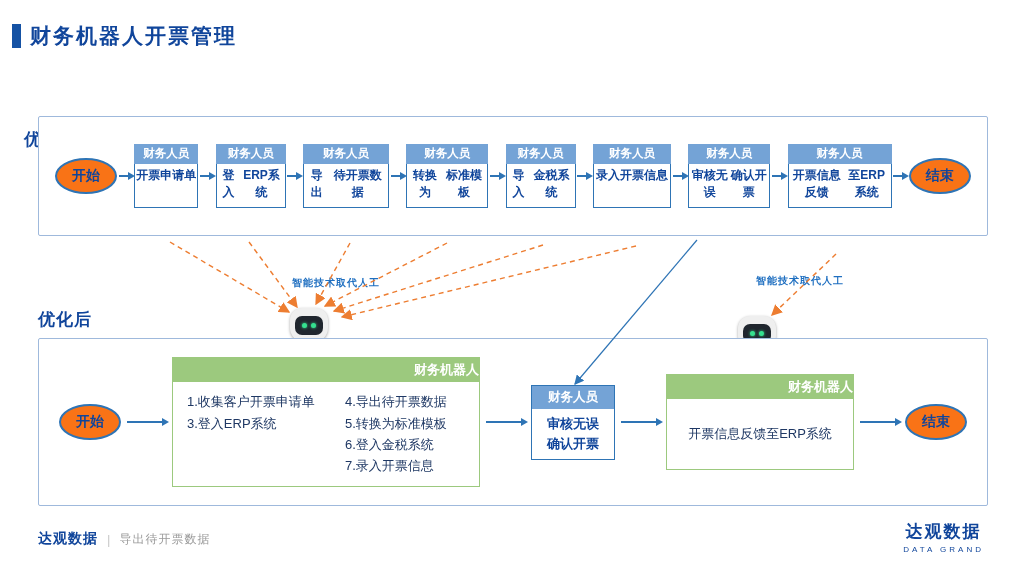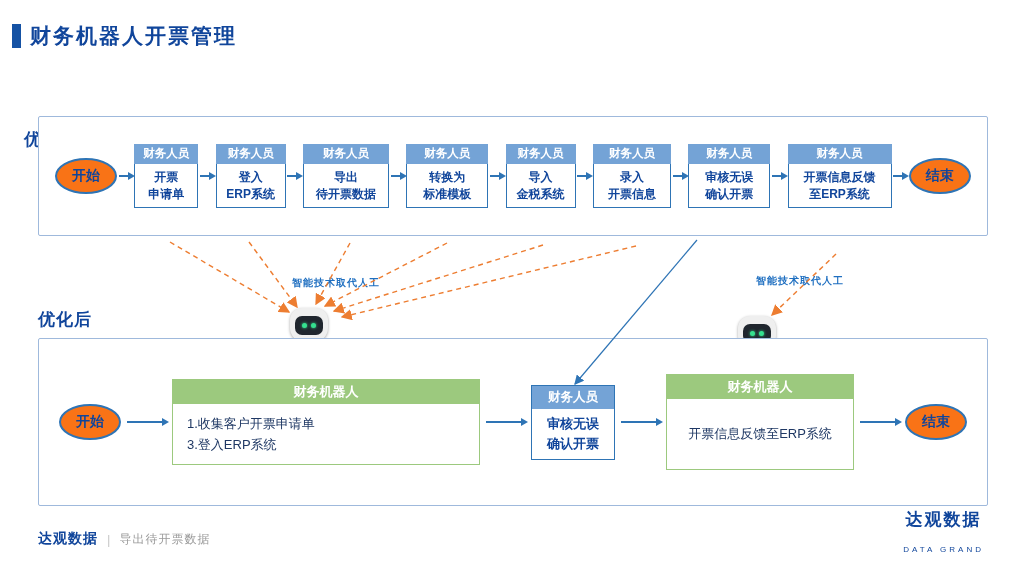--- a/index.html
+++ b/index.html
@@ -33,26 +33,26 @@
   .harrow { flex:0 0 auto; width:14px; height:2px; background:#2E74B5; position:relative; }
   .harrow::after { content:""; position:absolute; right:-2px; top:-3px;
                    border-left:7px solid #2E74B5; border-top:4px solid transparent; border-bottom:4px solid transparent; }
   .after-arrow { width:40px; }
 
   
   .step { flex:0 0 auto; display:flex; flex-direction:column; }
   .step-header { background:#74A3D6; color:#fff; font-size:11.5px; font-weight:bold;
                  text-align:center; padding:2px 0 3px; }
   .step-body { border:1px solid #2E74B5; border-top:none; background:#fff; min-height:44px;
-               display:flex; flex-direction:column; justify-content:center;
+               display:flex; justify-content:center;
                color:#10459B; font-weight:bold; font-size:12px; text-align:center; line-height:1.4; padding:3px 1px; }
 
   
   .gbox { flex:0 0 auto; display:flex; flex-direction:column; border:1.5px solid #9CC97E; background:#fff; }
-  .gbox-header { background:#9CC97E; color:#fff; font-size:13px; font-weight:bold; text-align:center; padding:3px 0; }
+  .gbox-header { background:#9CC97E; color:#fff; font-size:13px; font-weight:bold; text-align:right; padding:3px 0; }
   .bbox { flex:0 0 auto; display:flex; flex-direction:column; border:1px solid #2E74B5; background:#fff; }
   .bbox-header { background:#74A3D6; color:#fff; font-size:12.5px; font-weight:bold; text-align:center; padding:3px 0; }
 
   .robot1 { width:308px; }
   .robot1-body { display:flex; padding:9px 10px 9px 14px; }
   .robot1-col { font-size:13px; color:#1F3864; line-height:1.65; }
   .robot1-col.c1 { width:158px; }
   .robot1-col.c2 { width:118px; }
 
   .staff { width:84px; }
@@ -82,21 +82,21 @@
   .dash  { stroke:#ED7D31; stroke-width:1.4; stroke-dasharray:5 4; fill:none; }
   .solid { stroke:#2E74B5; stroke-width:1.2; fill:none; }
 
   
   .footer-left { position:absolute; left:38px; bottom:16px; display:flex; align-items:center; gap:9px; }
   .footer-brand { color:#10459B; font-weight:bold; font-size:14px; letter-spacing:1px; }
   .footer-divider { color:#C9C9C9; font-size:13px; }
   .footer-tagline { color:#9A9A9A; font-size:12px; letter-spacing:1px; }
   .footer-logo { position:absolute; right:40px; bottom:10px; text-align:center; }
   .logo-cn { color:#10459B; font-weight:bold; font-size:17px; letter-spacing:2px; }
-  .logo-en { color:#10459B; font-size:8px; letter-spacing:3px; margin-top:14px; }
+  .logo-en { color:#10459B; font-size:8px; letter-spacing:3px; margin-top:2px; }
 </style>
 </head>
 <body>
 
 <div class="page">
 
   <div class="title-row">
     <div class="title-accent"></div>
     <div class="page-title">财务机器人开票管理</div>
   </div>
@@ -205,20 +205,26 @@
     <div class="flow-row after-row">
       <div class="oval">开始</div>
       <div class="harrow after-arrow"></div>
 
       <div class="gbox robot1">
         <div class="gbox-header">财务机器人</div>
         <div class="robot1-body">
           <div class="robot1-col c1">
             <div>1.收集客户开票申请单</div>
             <div>3.登入ERP系统</div>
+          </div>
+          <div class="robot1-col c2">
+            <div>4.导出待开票数据</div>
+            <div>5.转换为标准模板</div>
+            <div>6.登入金税系统</div>
+            <div>7.录入开票信息</div>
           </div>
         </div>
       </div>
       <div class="harrow after-arrow"></div>
 
       <div class="bbox staff">
         <div class="bbox-header">财务人员</div>
         <div class="staff-body">
           <div>审核无误</div>
           <div>确认开票</div>

